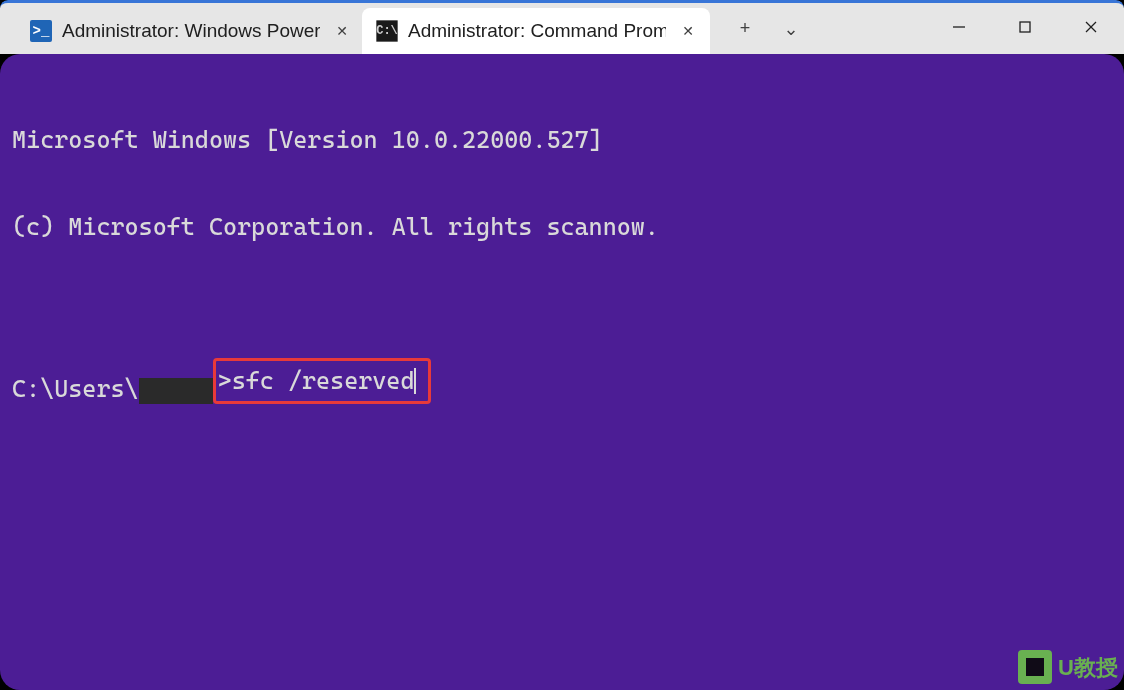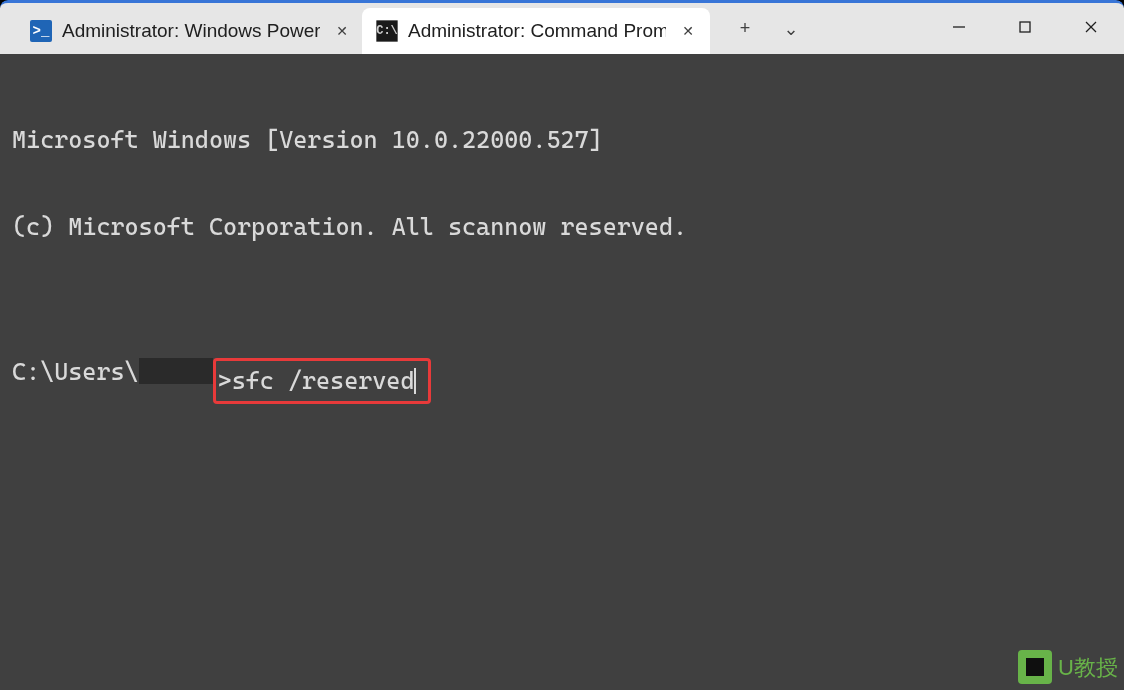--- a/index.html
+++ b/index.html
@@ -95,31 +95,32 @@
     display: flex; align-items: center; justify-content: center;
     color: #202020;
     cursor: pointer;
   }
   .win-btn svg { width: 14px; height: 14px; }
 
   
   .terminal {
     width: 100%;
     height: calc(690px - 54px);
-    background: #404040;
+    background: #4c1d95;
     color: #d9d9d9;
     font-family: "Cascadia Mono","Consolas","Courier New",monospace;
     font-size: 24px;
     line-height: 29px;
     padding: 14px 10px 10px 12px;
     white-space: pre;
     position: relative;
+    border-radius: 20px;
   }
   .term-line { display: block; }
-  .prompt-row { display: flex; align-items: flex-start; margin-top: 29px; }
+  .prompt-row { display: flex; align-items: flex-end; margin-top: 29px; }
   .prompt-pre { color: #d9d9d9; }
   .blurred {
     display: inline-block;
     width: 74px; height: 26px;
     background: #2a2a2a;
     vertical-align: middle;
   }
   .cmd-box {
     display: inline-flex;
     align-items: center;
@@ -138,21 +139,21 @@
   }
 
   
   .watermark {
     position: absolute;
     right: 6px; bottom: 6px;
     display: flex; align-items: center; gap: 6px;
     color: #6dc04a;
     font-family: Arial, sans-serif;
     font-size: 22px;
-    font-weight: normal;
+    font-weight: bold;
     opacity: 0.9;
     pointer-events: none;
     padding-left: 28px;
   }
   .watermark .wm-icon {
     width: 34px; height: 34px;
     background: #6dc04a;
     border-radius: 4px;
     display: flex; align-items: center; justify-content: center;
   }
@@ -205,21 +206,21 @@
       <svg viewBox="0 0 14 14">
           <line x1="2" y1="2" x2="12" y2="12" stroke="currentColor" stroke-width="1.3"></line>
           <line x1="12" y1="2" x2="2" y2="12" stroke="currentColor" stroke-width="1.3"></line>
         </svg>
     </div>
   </div>
 </div>
 
 <div class="terminal">
   <span class="term-line">Microsoft Windows [Version 10.0.22000.527]</span>
-  <span class="term-line">(c) Microsoft Corporation. All scannow reserved.</span>
+  <span class="term-line">(c) Microsoft Corporation. All rights scannow.</span>
 
   <div class="prompt-row">
     <span class="prompt-pre">C:\Users\</span>
     <span class="blurred"></span>
     <span class="cmd-box">
       <span class="cmd-text">&gt;</span>
       <span class="cmd-text">sfc /reserved</span>
       <span class="cursor"></span>
     </span>
   </div>

